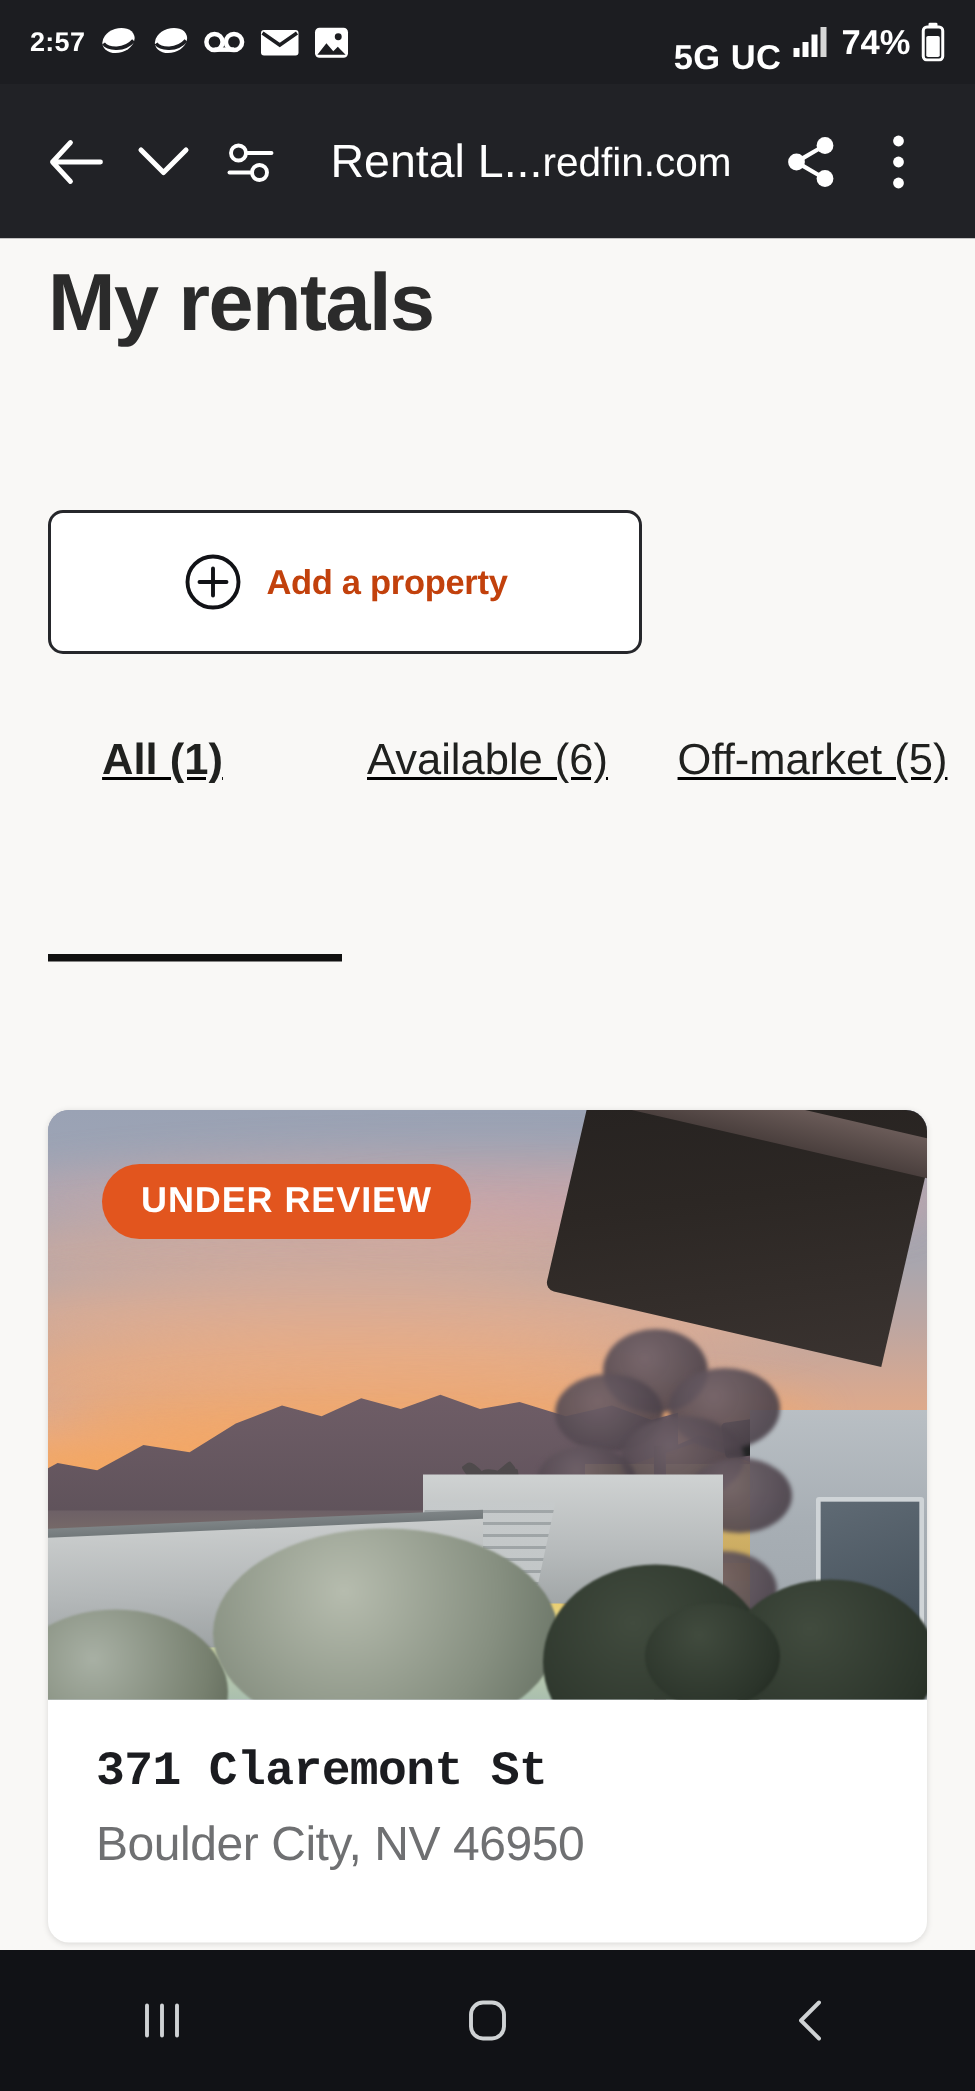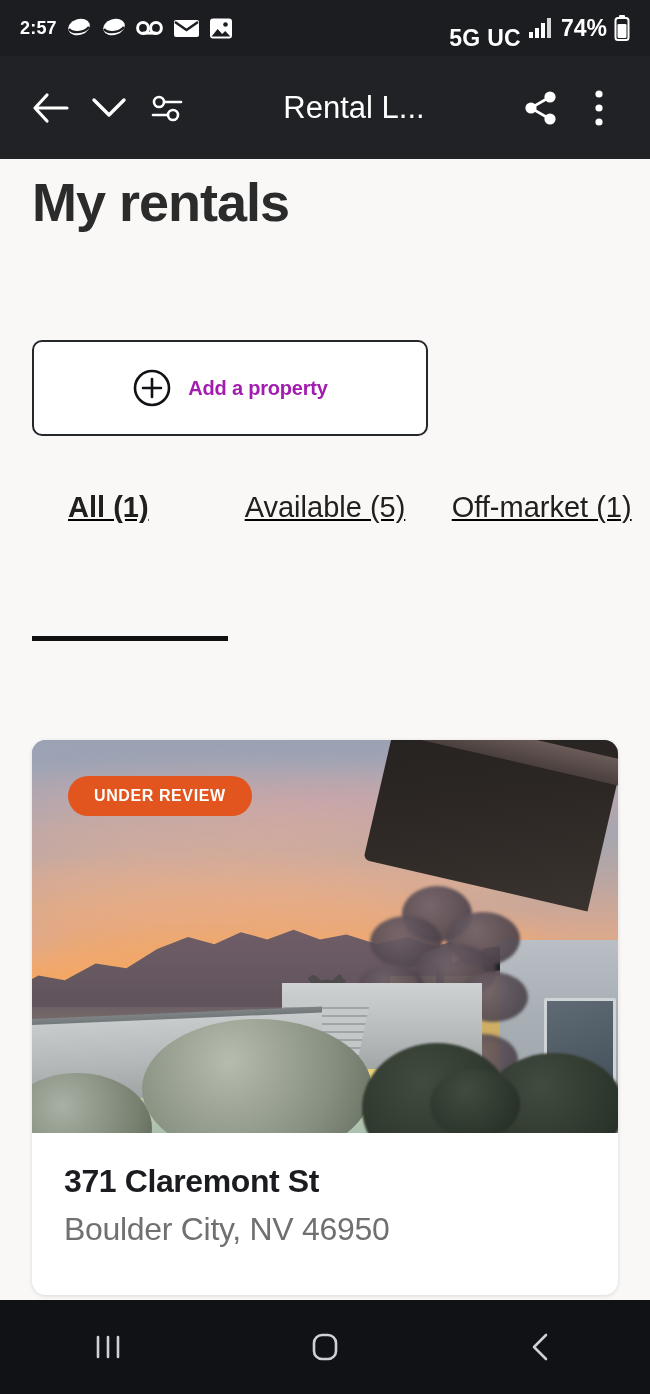--- a/index.html
+++ b/index.html
@@ -47,21 +47,21 @@
     letter-spacing:-1px; padding:12px 0 0 32px; line-height:1.15;
   }
 
   .add-property {
     position:absolute; top:181px; left:32px;
     width:396px; height:96px;
     background:#FFFFFF; border:2px solid #26272B; border-radius:10px;
     display:flex; align-items:center; justify-content:center; gap:16px;
     cursor:pointer;
   }
-  .add-property-label { font-size:20px; font-weight:700; color:#a21caf; letter-spacing:-.2px; }
+  .add-property-label { font-size:23px; font-weight:700; color:#c2410c; letter-spacing:-.2px; }
 
   
   .tabs { position:absolute; top:331px; left:0; width:650px; display:flex; }
   .tab { flex:1 1 0; display:flex; flex-direction:column; align-items:center; cursor:pointer; padding:0 10px;text-decoration:underline; }
   .tab-label { font-size:29px; color:#20211F; text-align:center; line-height:1.18; font-weight:400; }
   .tab.active .tab-label { font-weight:700; }
   .tab-underline { position:absolute; top:146px; left:32px; width:196px; height:5px; background:#111; }
 
   
   .card {
@@ -211,27 +211,27 @@
   .bd2 { left:452px; bottom:-30px; width:140px; height:110px; }
   .bd3 { left:398px; bottom:-6px; width:90px; height:70px; }
   .path {
     position:absolute; bottom:0px; left:392px; width:110px; height:26px;
     background:linear-gradient(180deg,#cdd0cf,#adb2b0); transform:rotate(-6deg);
   }
 
   .badge {
     position:absolute; top:36px; left:36px;
     background:#E2551E; color:#fff;
-    font-size:16px; font-weight:700; letter-spacing:.6px;
+    font-size:24px; font-weight:700; letter-spacing:.6px;
     padding:11px 26px; border-radius:999px;
     white-space:nowrap;
   }
 
   .card-body { padding:28px 32px 0 32px; }
-  .card-addr1 { font-size:32px; font-weight:700; color:#1B1C20; letter-spacing:-.4px; line-height:1.25; }
+  .card-addr1 { font-size:32px; font-weight:700; color:#1B1C20; letter-spacing:-.4px; line-height:1.25;font-family:Liberation Mono, monospace; }
   .card-addr2 { font-size:32px; font-weight:400; color:#6F7072; letter-spacing:-.3px; line-height:1.3; margin-top:8px; }
 
   
   .navbar {
     position:absolute; bottom:0; left:0; width:650px; height:94px;
     background:#111216; display:flex; align-items:center; justify-content:space-around;
   }
   .nav-btn { width:110px; height:94px; display:flex; align-items:center; justify-content:center; }
 </style>
 </head>
@@ -310,20 +310,21 @@
     <div class="tb-btn">
       <svg width="38" height="34" viewBox="0 0 38 34">
         <circle cx="11" cy="11" r="5" fill="none" stroke="#fff" stroke-width="2.6"></circle>
         <path d="M17 11h16" stroke="#fff" stroke-width="2.6" stroke-linecap="round"></path>
         <circle cx="25" cy="24" r="5" fill="none" stroke="#fff" stroke-width="2.6"></circle>
         <path d="M19 24H5" stroke="#fff" stroke-width="2.6" stroke-linecap="round"></path>
       </svg>
     </div>
     <div class="tb-title-wrap">
       <div class="tb-title">Rental L...</div>
+      <div class="tb-domain">redfin.com</div>
     </div>
     <div class="tb-btn">
       <svg width="38" height="36" viewBox="0 0 38 36">
         <circle cx="28" cy="7" r="5.6" fill="#fff"></circle>
         <circle cx="9" cy="18" r="5.6" fill="#fff"></circle>
         <circle cx="28" cy="29" r="5.6" fill="#fff"></circle>
         <path d="M13 15.6l11-6.4M13 20.4l11 6.4" stroke="#fff" stroke-width="2.8"></path>
       </svg>
     </div>
     <div class="tb-btn">
@@ -347,24 +348,24 @@
         </svg>
       </span>
       <span class="add-property-label">Add a property</span>
     </div>
 
     <div class="tabs">
       <div class="tab active">
         <span class="tab-label">All (1)</span>
       </div>
       <div class="tab">
-        <span class="tab-label">Available (5)</span>
+        <span class="tab-label">Available (6)</span>
       </div>
       <div class="tab">
-        <span class="tab-label">Off-market (1)</span>
+        <span class="tab-label">Off-market (5)</span>
       </div>
       <div class="tab-underline"></div>
     </div>
 
     <div class="card">
       <div class="card-photo">
         <div class="sky"></div>
         <div class="cloudband cb1"></div>
         <div class="cloudband cb7"></div>
         <div class="cloudband cb2"></div>

